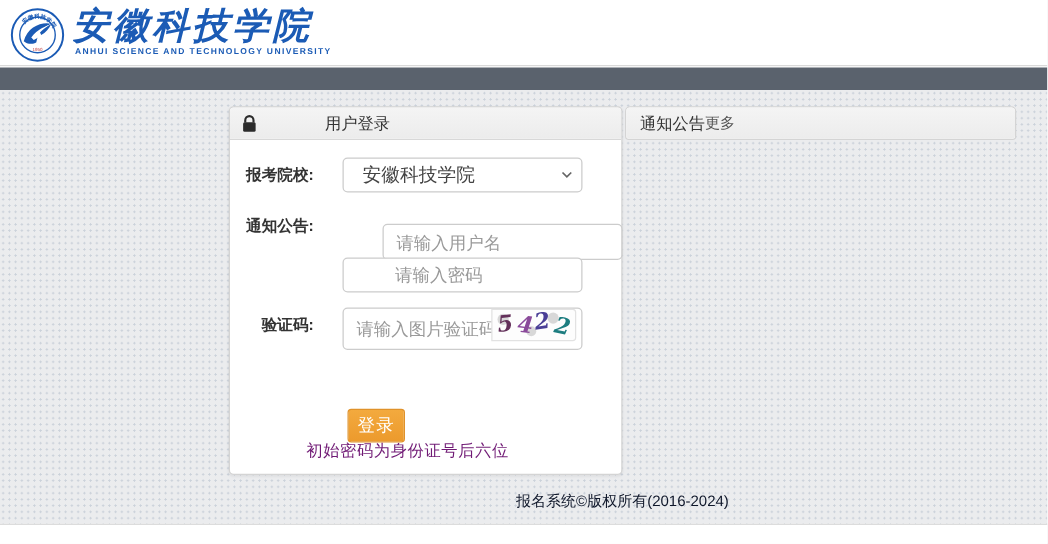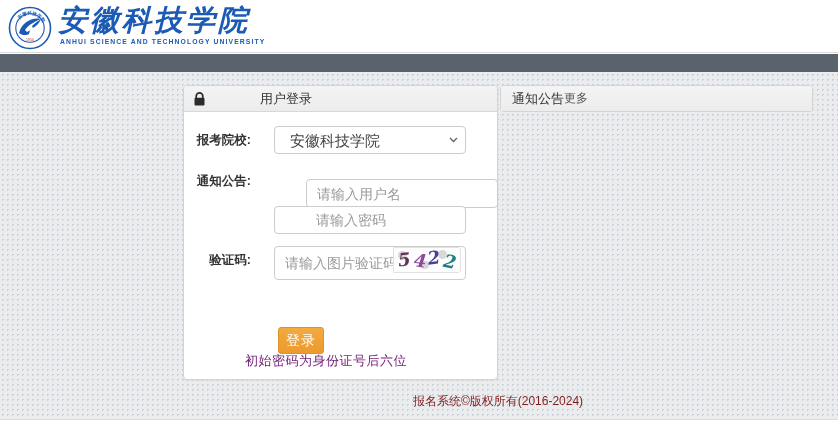--- a/index.html
+++ b/index.html
@@ -61,21 +61,21 @@
   .hint { position:absolute; left:61px; top:266px; font-size:13px; color:#701a75; letter-spacing:0.5px; }
 
   .notice-panel { position:absolute; left:500px; top:85px; width:313px; height:27px;
     border:1px solid #d4d4d4; border-radius:4px 4px 3px 3px; background:#fff; }
   .notice-panel .panel-head { border-bottom:none; border-radius:3px; height:25px;
     padding:0 10px 0 11px; }
   .more-link { font-size:12px; color:#555; cursor:pointer; text-decoration:none; }
 
   
   .copyright { position:absolute; left:183px; top:393px; width:630px; text-align:center;
-    font-size:12px; color:#7f1d1d; }
+    font-size:12px; color:#0f172a; }
   .footer-strip { position:absolute; left:0; top:419px; width:838px; height:16px;
     background:#ffffff; border-top:1px solid #dcdcdc; }
 </style>
 </head>
 <body>
 
 <div class="page">
 
   <div class="header">
     <div class="logo-wrap">

